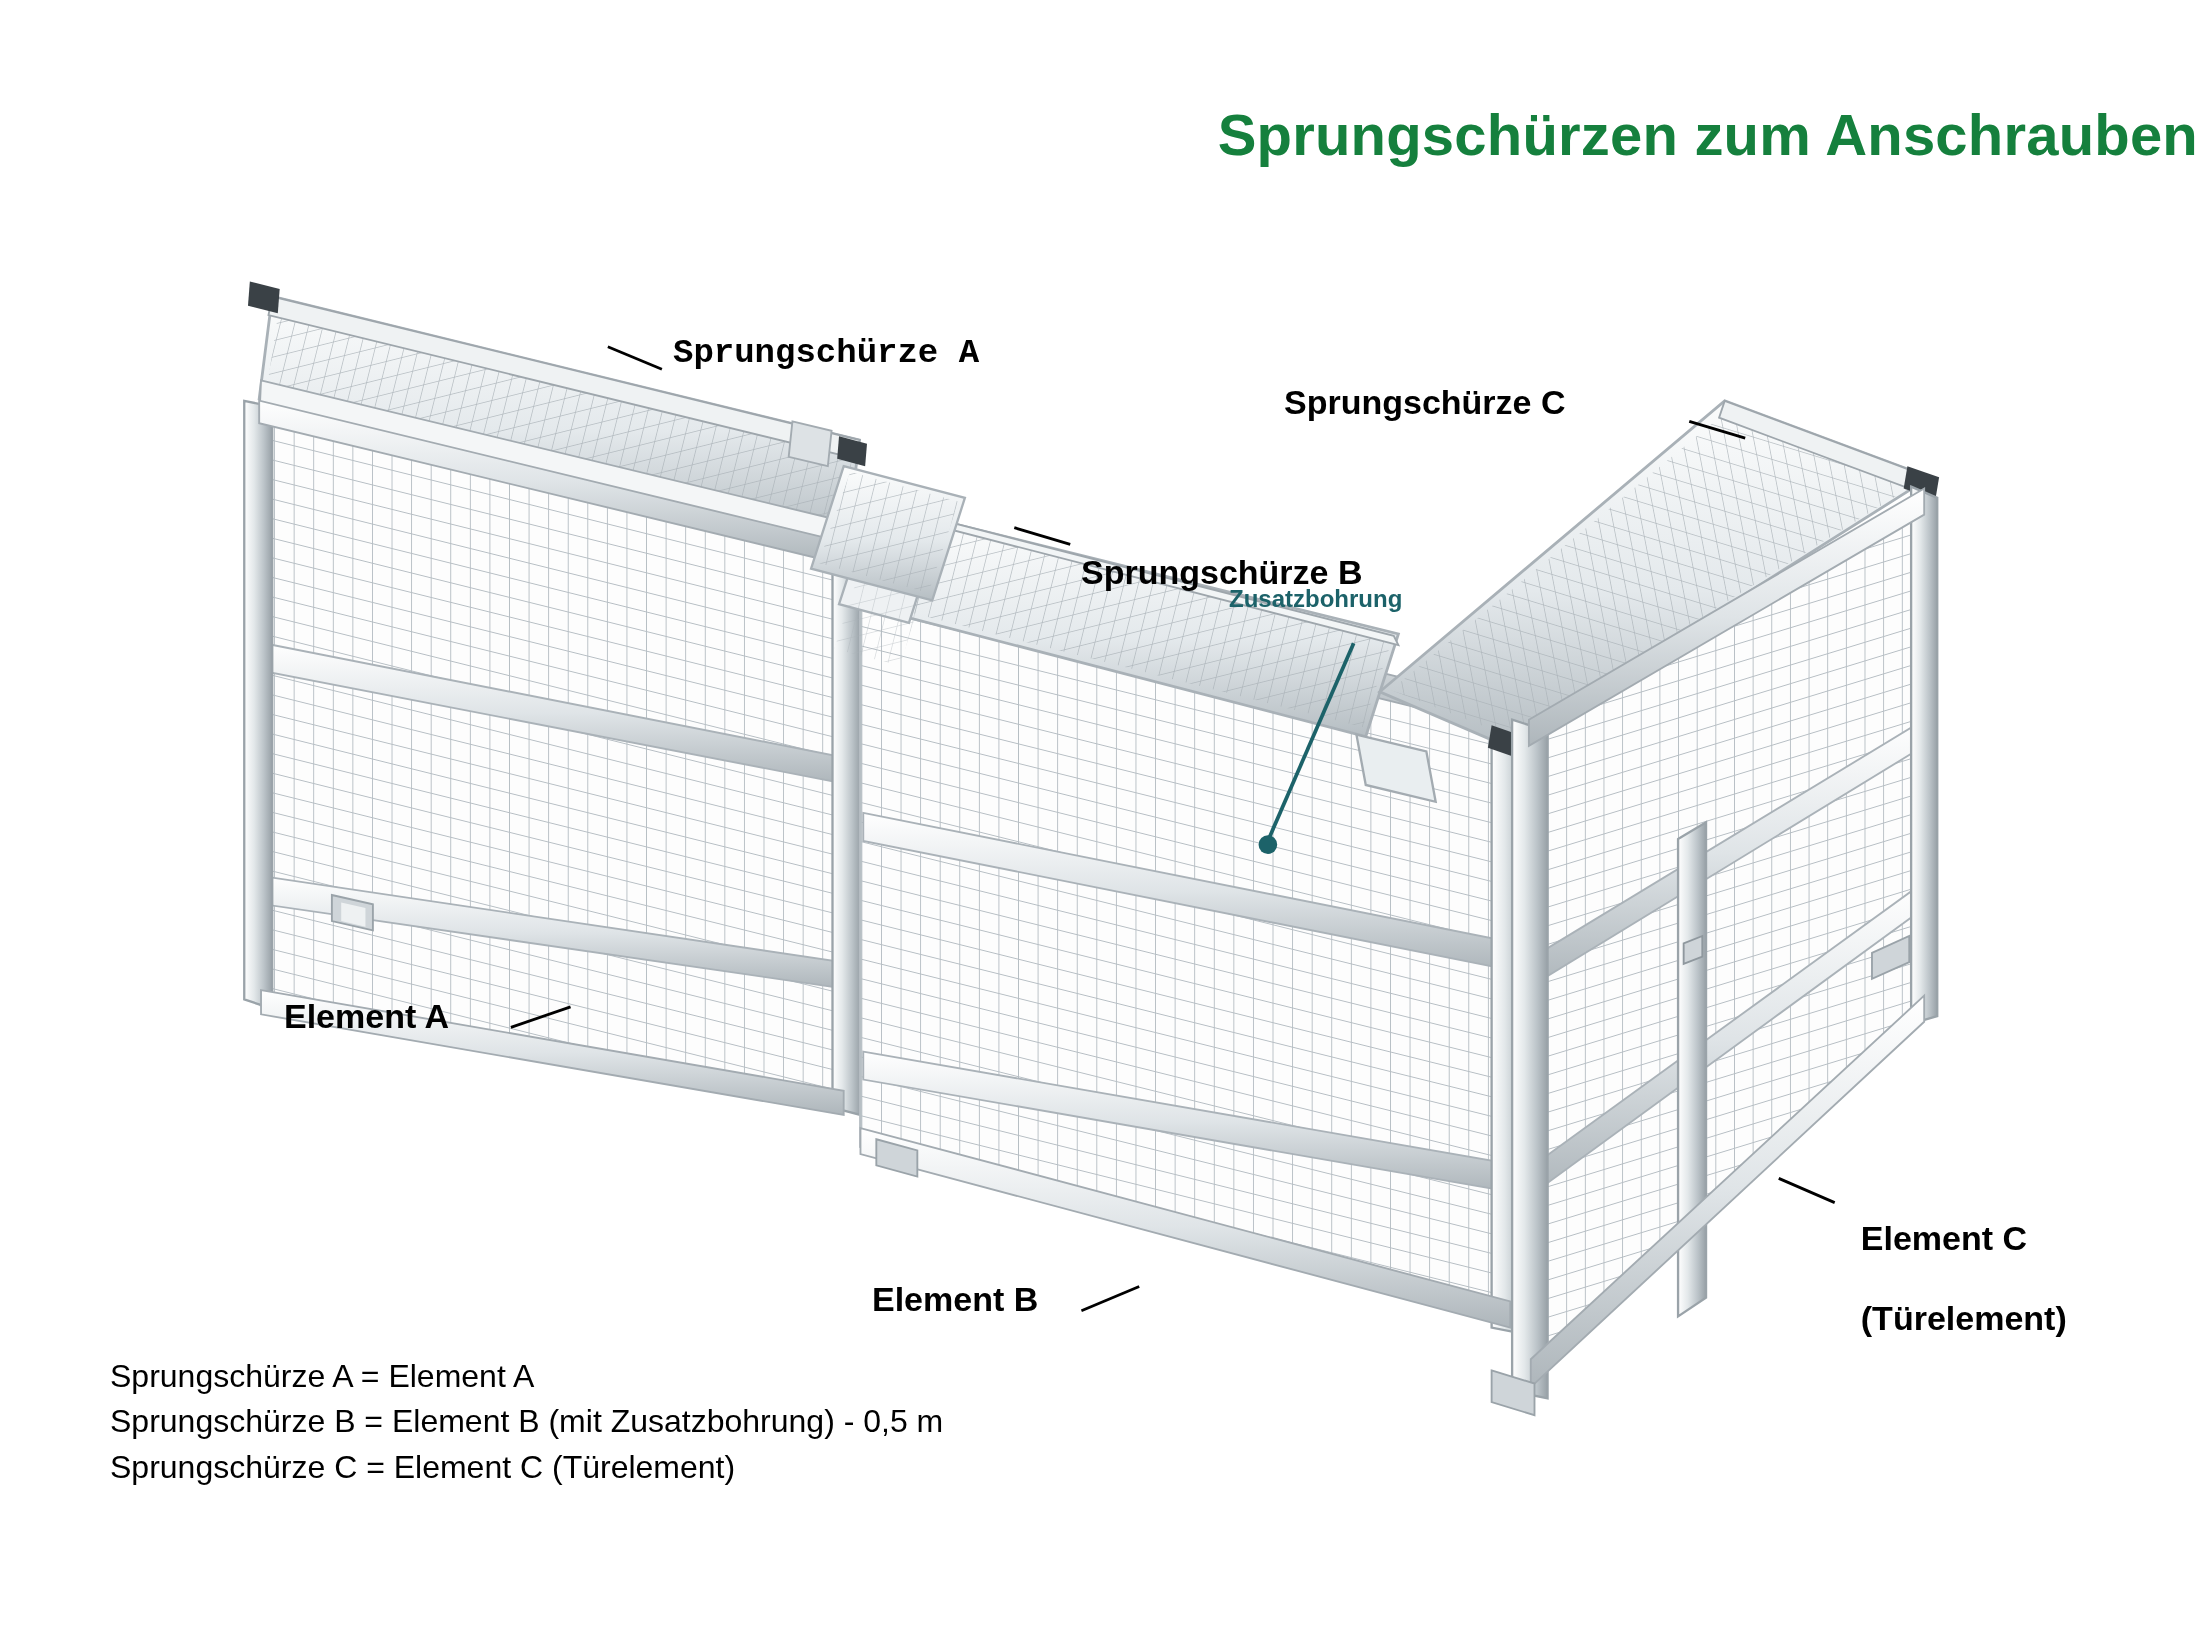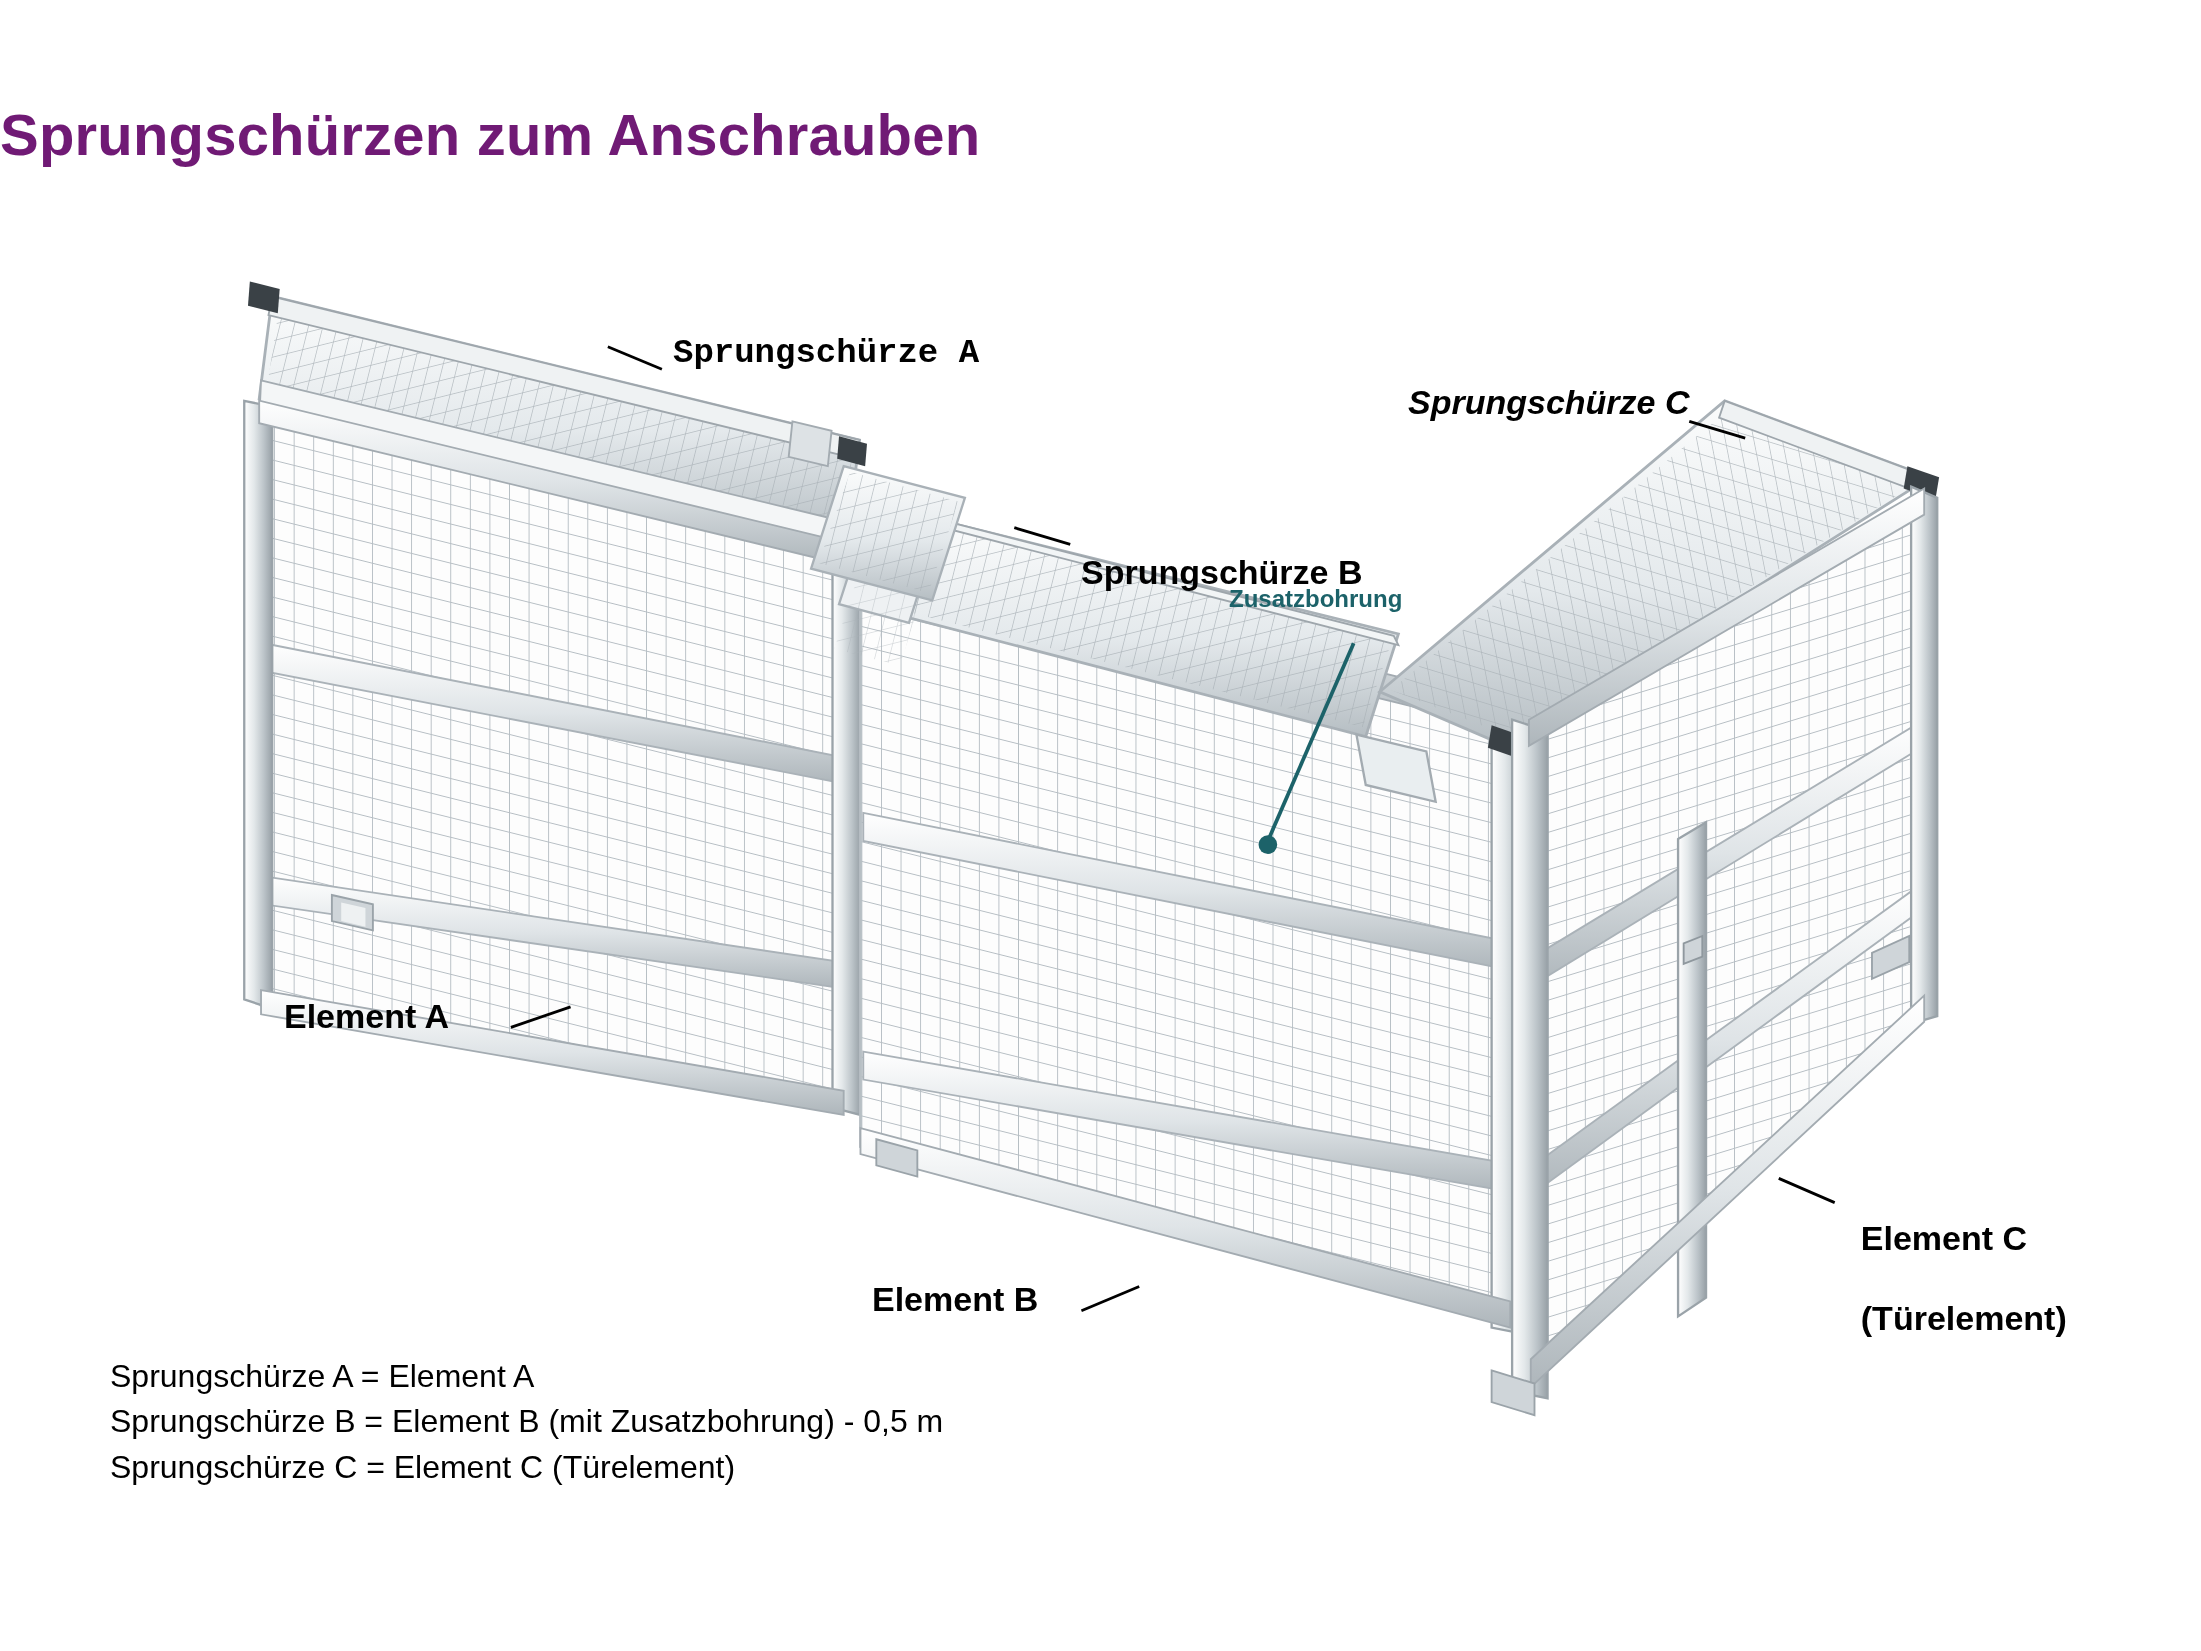--- a/index.html
+++ b/index.html
@@ -18,24 +18,24 @@
     position: absolute;
     left: 0; top: 0;
     width: 2202px;
     height: 1652px;
   }
   .title {
     position: absolute;
     left: 0;
     top: 101px;
     width: 2198px;
-    text-align: left;
+    text-align: right;
     font-size: 58px;
     font-weight: bold;
-    color: #701a75;
+    color: #15803d;
     letter-spacing: 0.2px;
   }
   .label {
     position: absolute;
     font-size: 34px;
     font-weight: bold;
     color: #000000;
     white-space: pre;
     line-height: 1.18;
   }
@@ -230,21 +230,21 @@
     <g>
       <path d="M1452,690 L1360,902" stroke="#1c6269" stroke-width="4" fill="none"></path>
       <circle cx="1360" cy="906" r="10" fill="#1c6269"></circle>
     </g>
   </svg>
 
   <div class="label" style="left:673px; top:333px;font-family:Liberation Mono, monospace;">Sprungschürze A</div>
 
   <div class="label" style="left:1081px; top:508px;margin-top:44px;">Sprungschürze B</div>
 
-  <div class="label" style="left:1408px; top:382px;font-style:italic;">Sprungschürze C</div>
+  <div class="label" style="left:1284px; top:382px;">Sprungschürze C</div>
 
   <div class="label teal" style="left:1229px; top:585px; font-size:24px;">Zusatzbohrung</div>
 
   <div class="label" style="left:284px; top:996px;">Element A</div>
 
   <div class="label" style="left:872px; top:1279px;">Element B</div>
 
   <div class="label" style="left:1823px; top:1178px;">
     <span>Element C</span><br>
     <span>(Türelement)</span>

